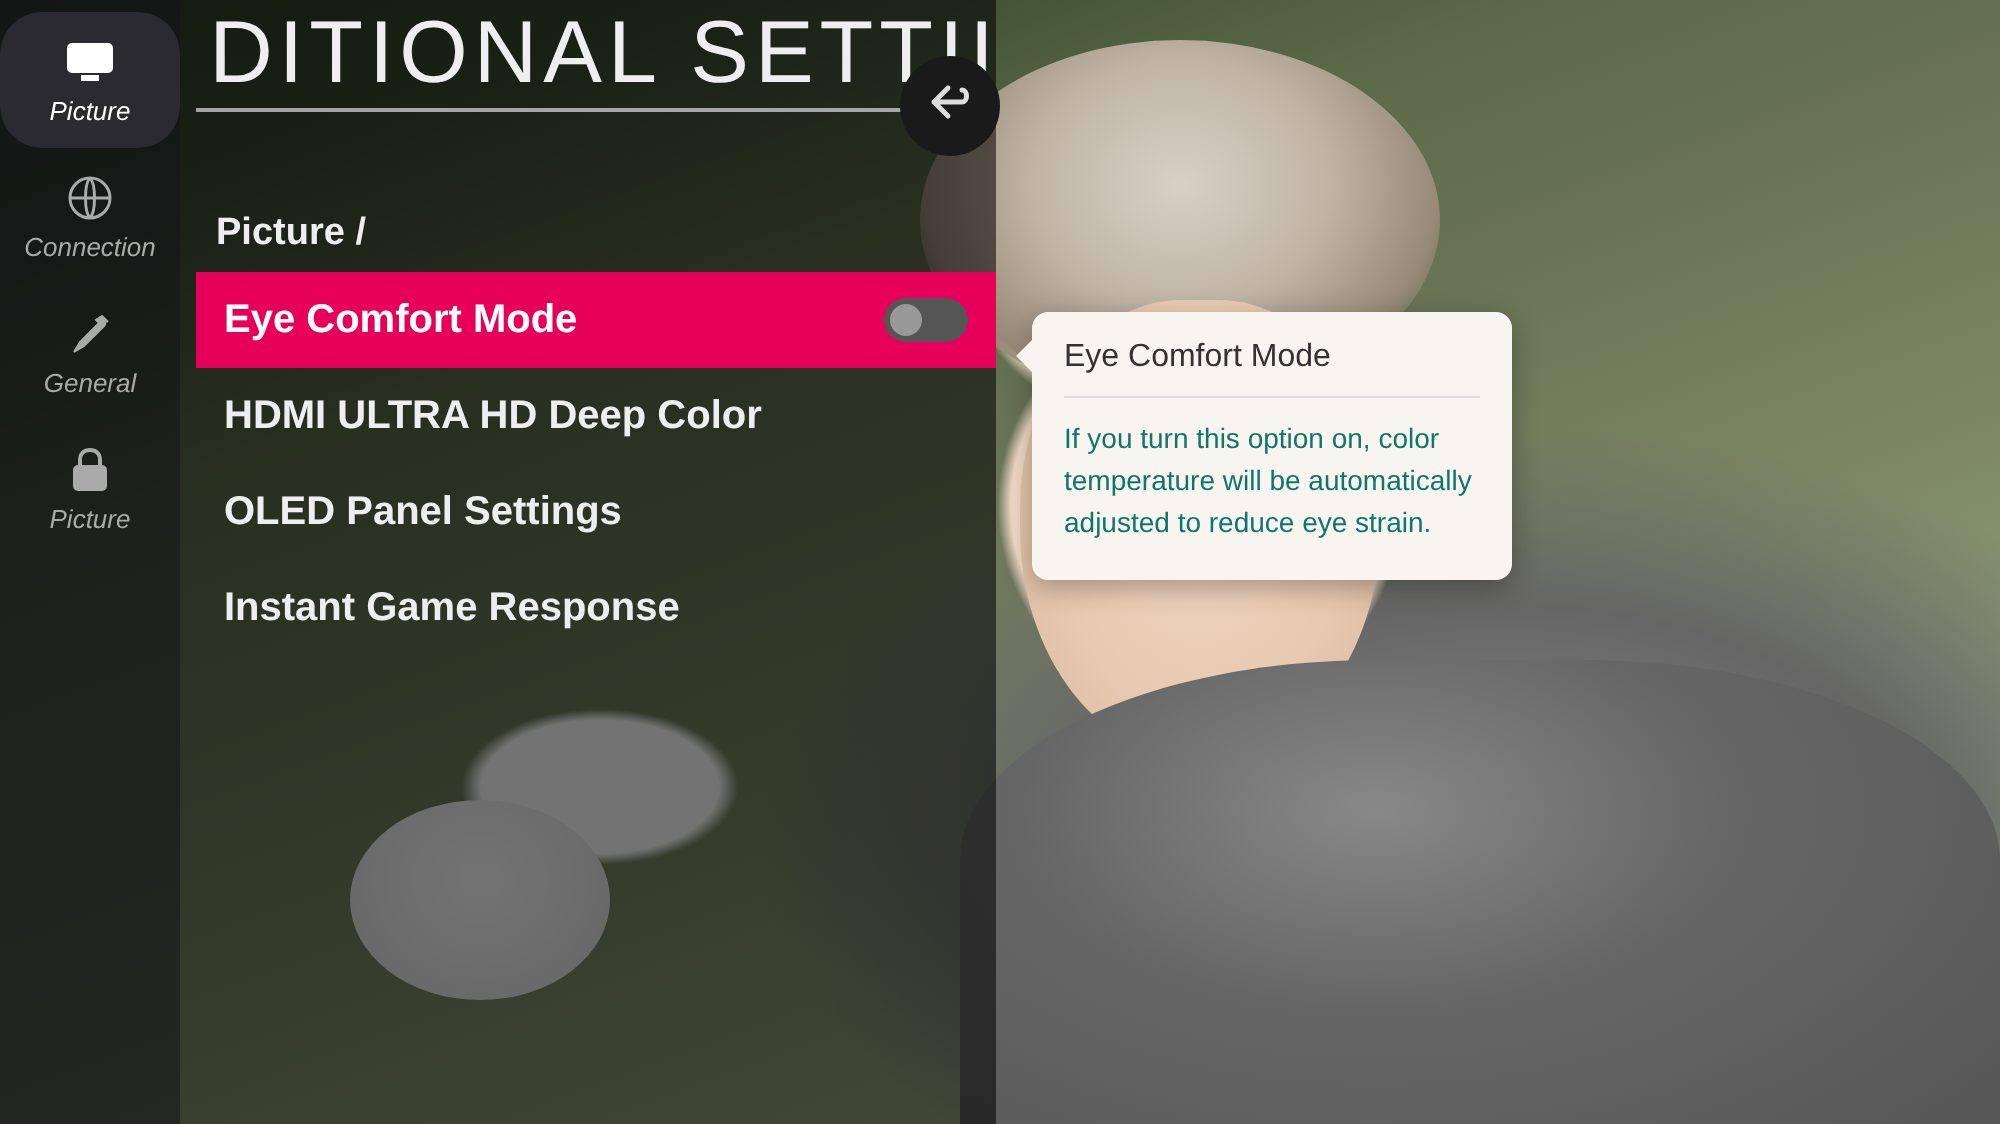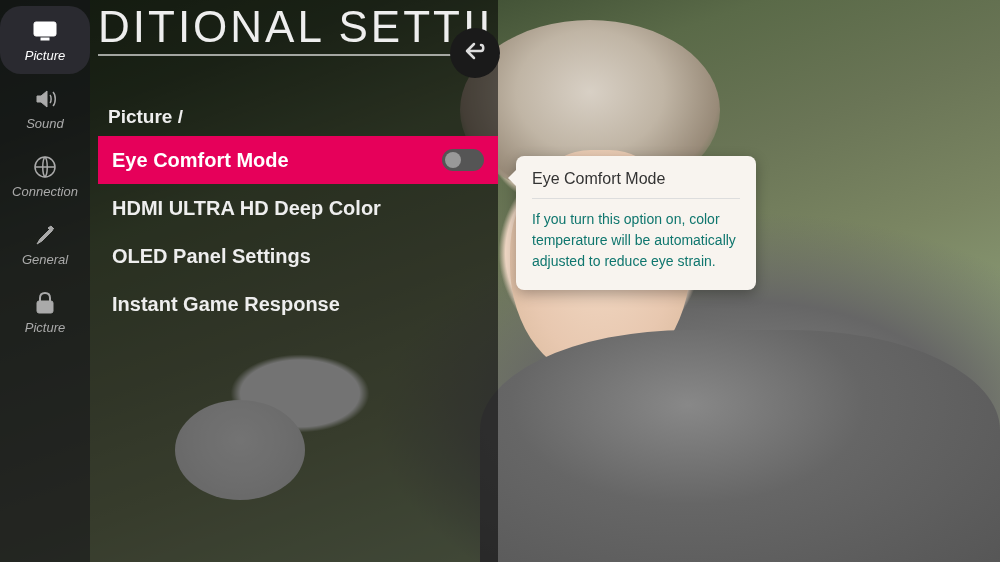--- a/index.html
+++ b/index.html
@@ -75,20 +75,21 @@
   .header {
     position: absolute; left: 98px; top: 0; width: 402px;
     z-index: 8;
   }
   .title {
     font-size: 44px; font-weight: 300; letter-spacing: 3px;
     color: #eee;
     white-space: nowrap; overflow: hidden;
     border-bottom: 2px solid rgba(255,255,255,0.6);
     padding: 2px 0;
+    text-align: right;
   }
   .back-btn {
     position: absolute; left: 450px; top: 28px;
     width: 50px; height: 50px; border-radius: 50%;
     background: #1a1a1a;
     display:flex; align-items:center; justify-content:center;
     z-index: 12;
     cursor:pointer;
   }
   .back-btn svg { stroke: #ddd; }
@@ -161,29 +162,20 @@
     <span class="icon">
       <svg width="26" height="22" viewBox="0 0 26 22">
           <rect x="2" y="2" width="22" height="14" rx="2" fill="#fff"></rect>
           <rect x="9" y="18" width="8" height="2" fill="#fff"></rect>
         </svg>
     </span>
     <span class="side-label">Picture</span>
   </div>
   <div class="side-item">
     <span class="icon">
-      <svg width="24" height="24" viewBox="0 0 24 24" fill="none">
-          <path d="M4 9v6h4l6 5V4l-6 5H4z" fill="#aaa"></path>
-          <path d="M17 8c1.5 1.5 1.5 6.5 0 8M20 5c3 3 3 11 0 14" stroke="#aaa" stroke-width="1.5" fill="none"></path>
-        </svg>
-    </span>
-    <span class="side-label">Sound</span>
-  </div>
-  <div class="side-item">
-    <span class="icon">
       <svg width="24" height="24" viewBox="0 0 24 24">
           <circle cx="12" cy="12" r="10" fill="none" stroke="#aaa" stroke-width="1.5"></circle>
           <path d="M2 12h20M12 2c3 3 3 17 0 20M12 2c-3 3-3 17 0 20" stroke="#aaa" stroke-width="1.5" fill="none"></path>
         </svg>
     </span>
     <span class="side-label">Connection</span>
   </div>
   <div class="side-item">
     <span class="icon">
       <svg width="24" height="24" viewBox="0 0 24 24">

